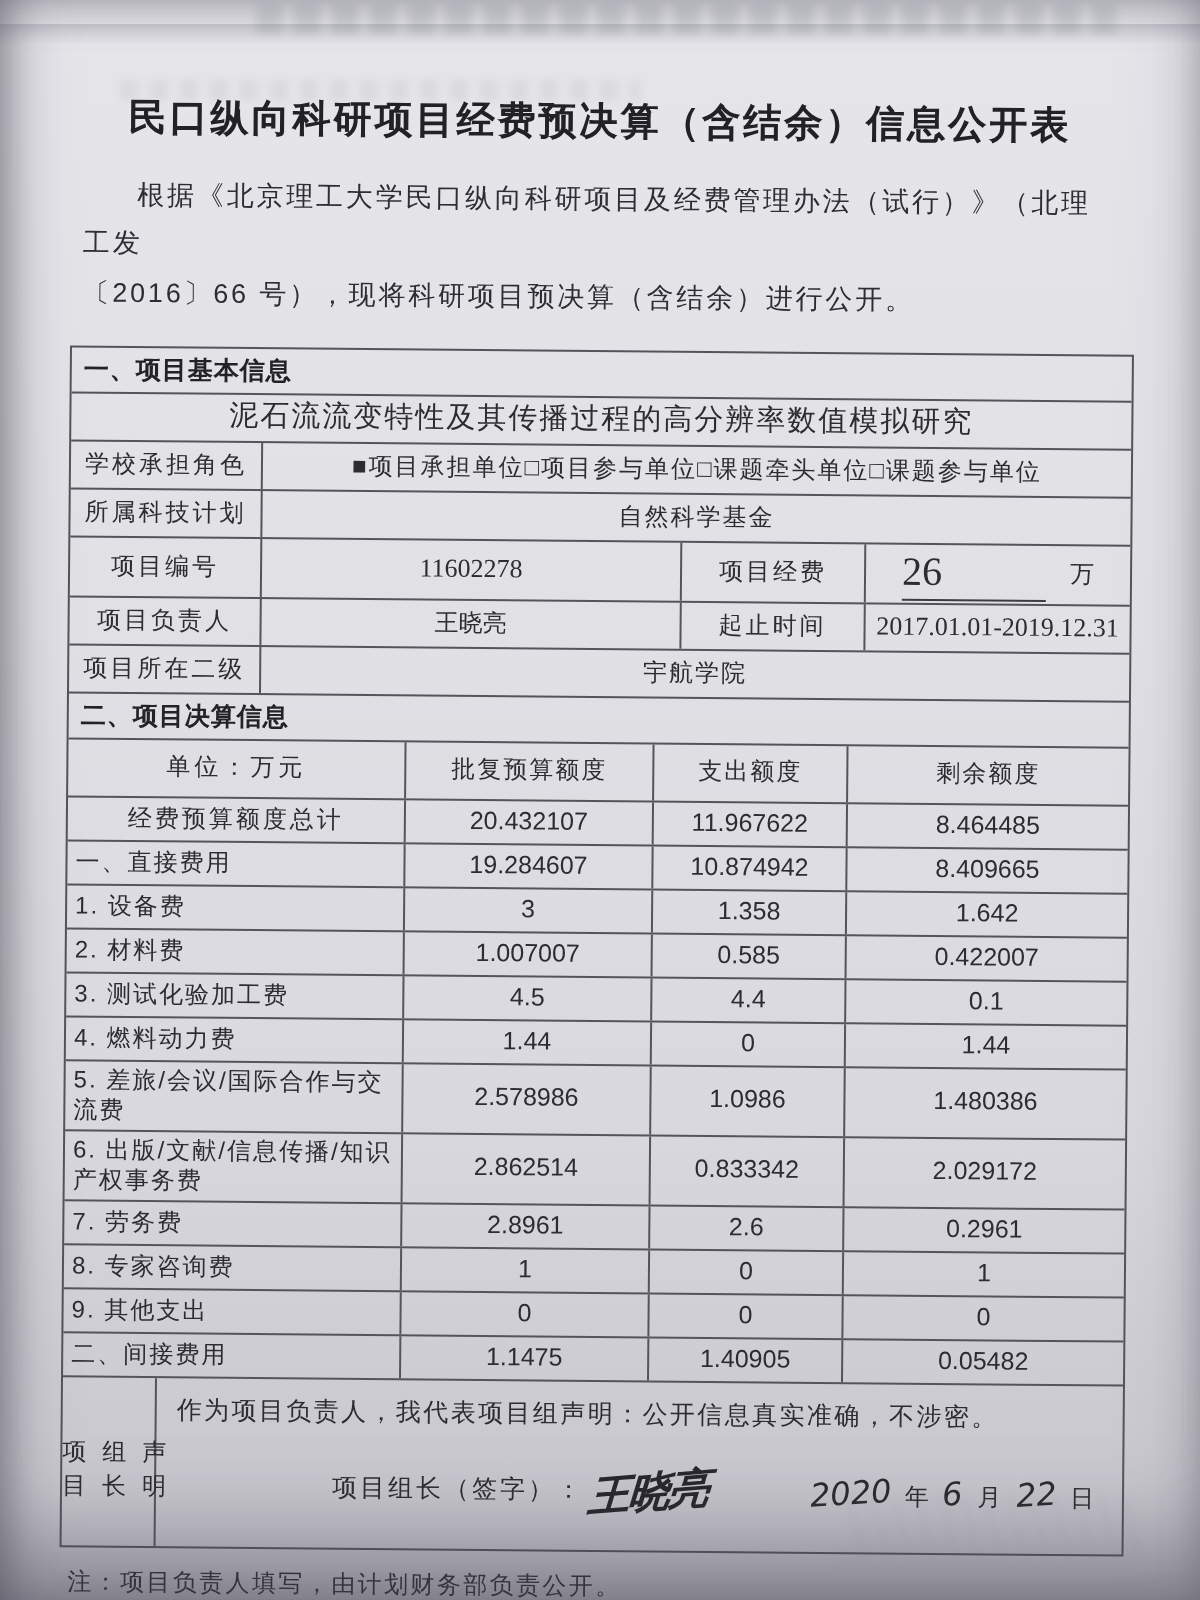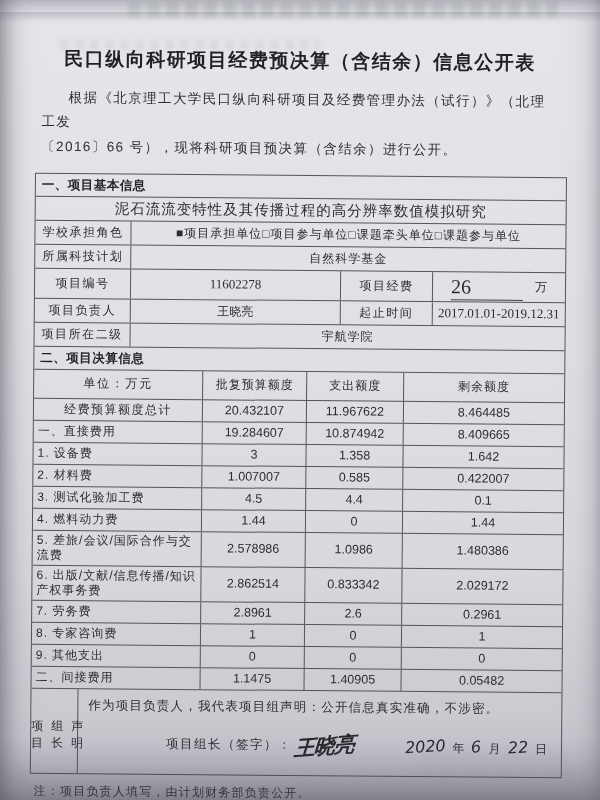--- a/index.html
+++ b/index.html
@@ -46,21 +46,21 @@
   .serifnum{font-family:"Liberation Serif", serif;font-size:13px;}
   .funds-val{display:inline-block;min-width:72px;text-align:left;border-bottom:1px solid #3c3c42;
     font-family:"Liberation Serif", serif;font-size:20px;}
   .funds-unit{margin-left:12px;letter-spacing:0;}
 
   .s2-header{display:flex;border-bottom:1px solid #55545b;min-height:28px;font-size:12px;letter-spacing:1px;}
   .s2-row{display:flex;border-bottom:1px solid #55545b;min-height:21px;}
   .s2-row:last-child{border-bottom:1px solid #55545b;}
   .s2-cell{display:flex;align-items:center;box-sizing:border-box;padding:2px 4px;line-height:1.25;}
   .c1{width:169px;border-right:1px solid #55545b;}
-  .c2{width:104px;border-right:1px solid #55545b;justify-content:center;}
+  .c2{width:124px;border-right:1px solid #55545b;justify-content:center;}
   .c3{width:97px;border-right:1px solid #55545b;justify-content:center;}
   .c4{flex:1;justify-content:center;}
   .s2-header .c1{justify-content:center;letter-spacing:2px;}
   .s2-cell.num{font-family:"Liberation Sans", sans-serif;font-size:12.5px;}
   .lab-left{justify-content:flex-start;letter-spacing:1px;}
   .lab-center{justify-content:center;letter-spacing:1.5px;}
 
   .decl{display:flex;min-height:84px;}
   .decl-label{width:46px;border-right:1px solid #55545b;display:flex;flex-direction:row;
     align-items:center;justify-content:flex-start;padding-top:8px;gap:7px;letter-spacing:1px;}

